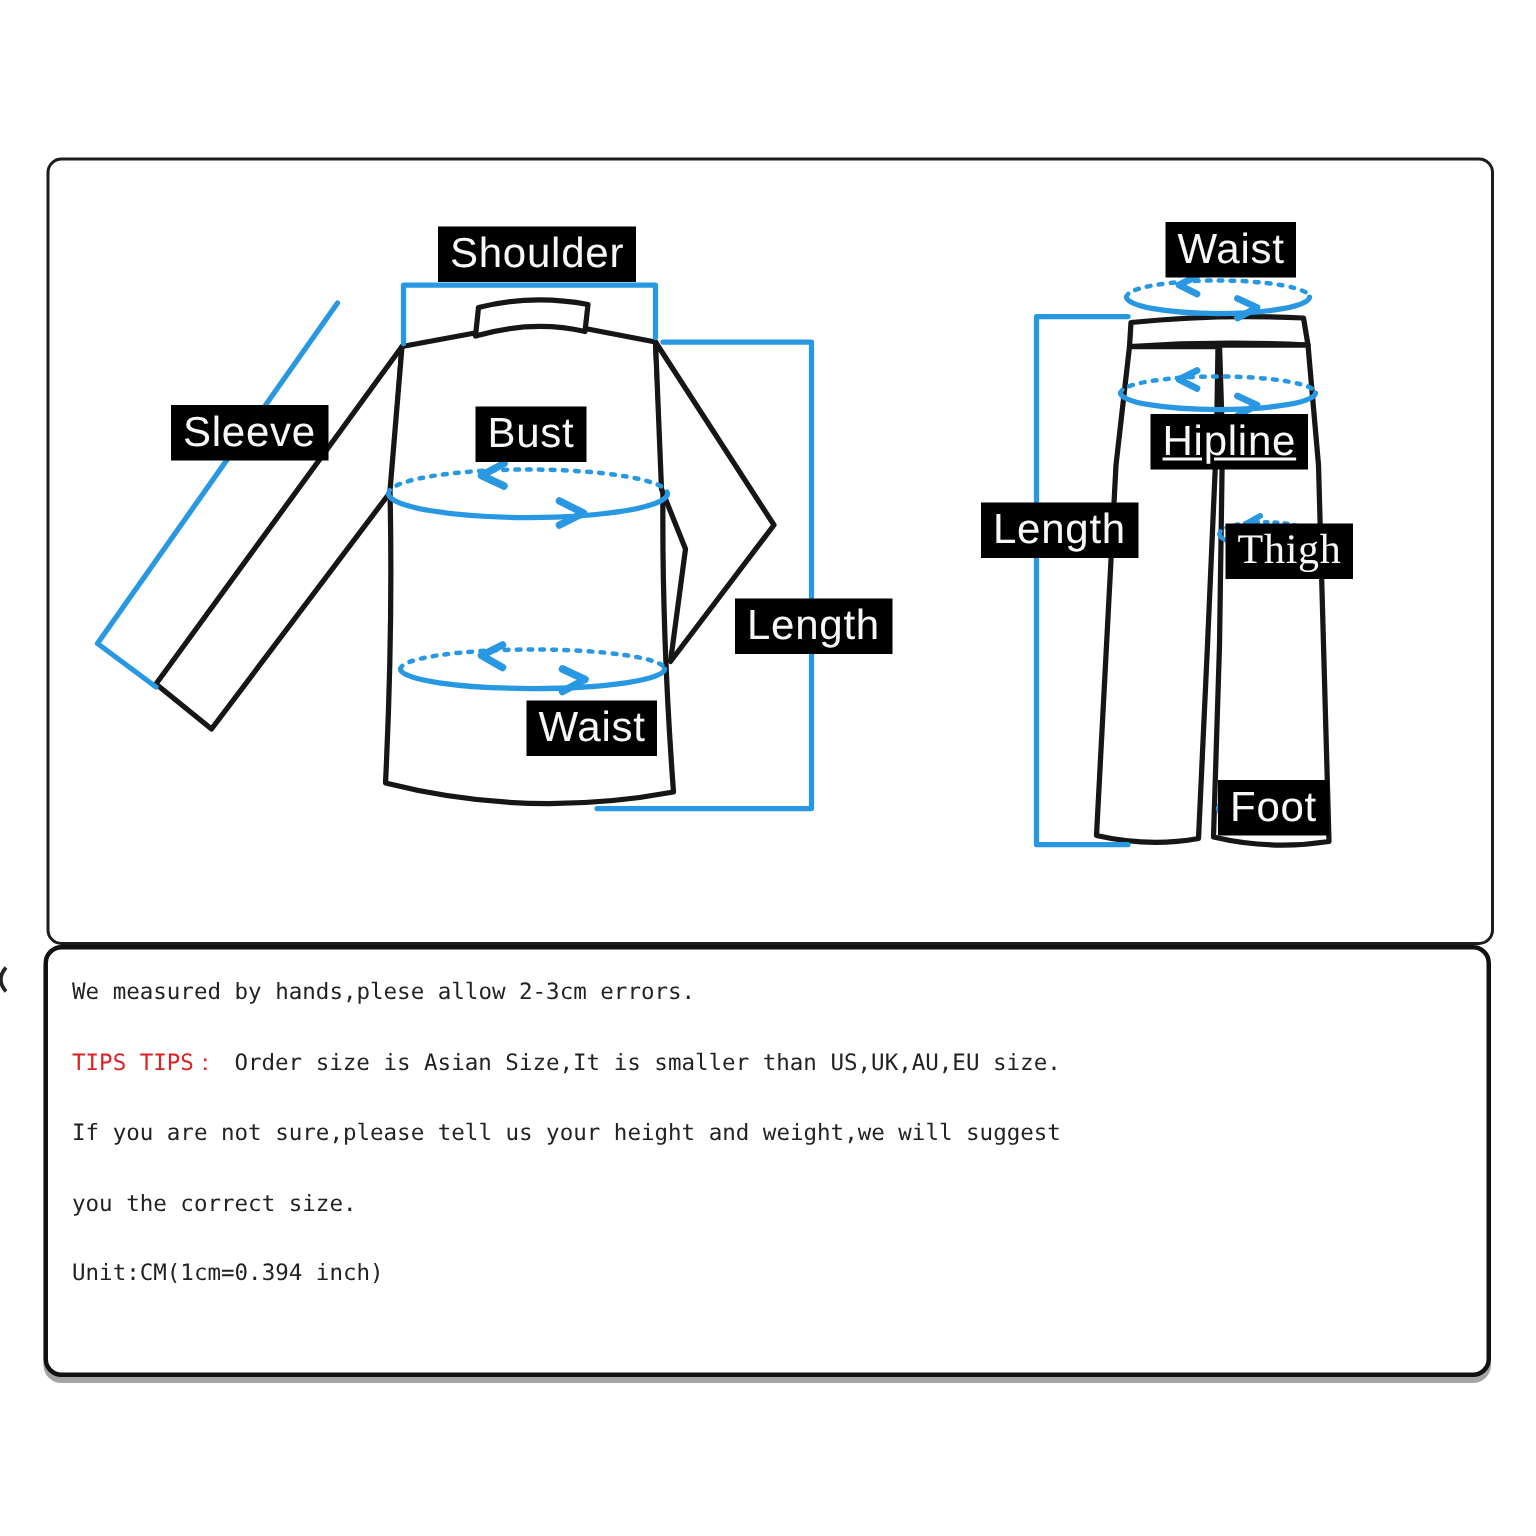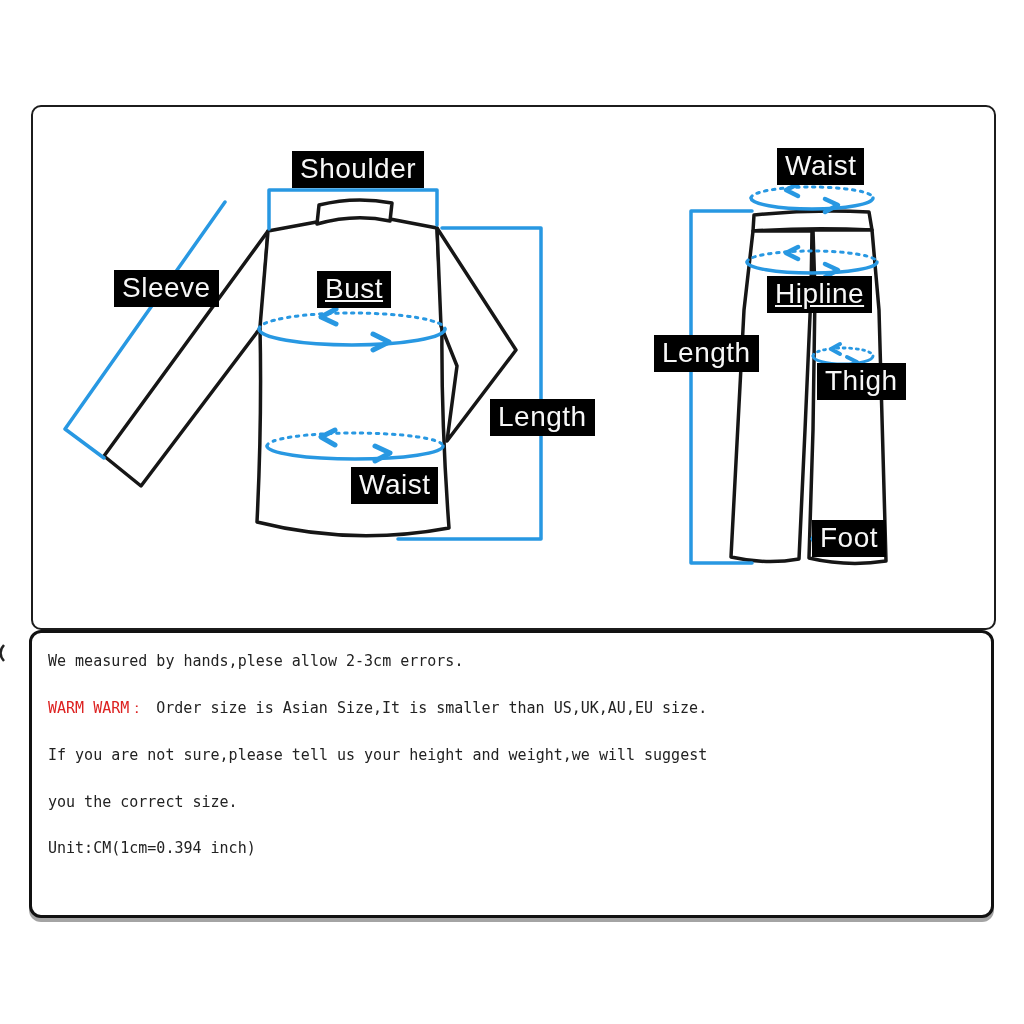--- a/index.html
+++ b/index.html
@@ -74,31 +74,31 @@
       <path stroke-width="3" d="M812,539 A33,9 0 0 0 878,539"></path>
       <path stroke-width="4" d="M841,526 L831,531 L841,536"></path>
       <path stroke-width="4" d="M851,541 L861,546 L851,551"></path>
     </g>
 
     <path stroke="#222" stroke-width="2.5" fill="none" d="M4,645 Q-3,653 4,661"></path>
   </svg>
 
   <div class="tag" style="left:292px;top:151px;">Shoulder</div>
   <div class="tag" style="left:114px;top:270px;">Sleeve</div>
-  <div class="tag" style="left:317px;top:271px;text-decoration:underline;">Bust</div>
+  <div class="tag" style="left:317px;top:271px;">Bust</div>
   <div class="tag" style="left:490px;top:399px;">Length</div>
   <div class="tag" style="left:351px;top:467px;">Waist</div>
 
   <div class="tag" style="left:777px;top:148px;">Waist</div>
   <div class="tag" style="left:767px;top:276px;text-decoration:underline;">Hipline</div>
   <div class="tag" style="left:654px;top:335px;">Length</div>
-  <div class="tag" style="left:817px;top:363px;">Thigh</div>
+  <div class="tag" style="left:817px;top:349px;font-family:Liberation Serif, serif;">Thigh</div>
   <div class="tag" style="left:812px;top:476px;margin-top:44px;">Foot</div>
 
   <div class="note-line" style="top:652px;">We measured by hands,plese allow 2-3cm errors.</div>
   <div class="note-line" style="top:699px;">
-    <span class="note-red">WARM WARM：</span><span>Order size is Asian Size,It is smaller than US,UK,AU,EU size.</span>
+    <span class="note-red">TIPS TIPS：</span><span>Order size is Asian Size,It is smaller than US,UK,AU,EU size.</span>
   </div>
   <div class="note-line" style="top:793px;">you the correct size.</div>
   <div class="note-line" style="top:746px;">If you are not sure,please tell us your height and weight,we will suggest</div>
   <div class="note-line" style="top:839px;">Unit:CM(1cm=0.394 inch)</div>
 
 </div>
 
 </body></html>

